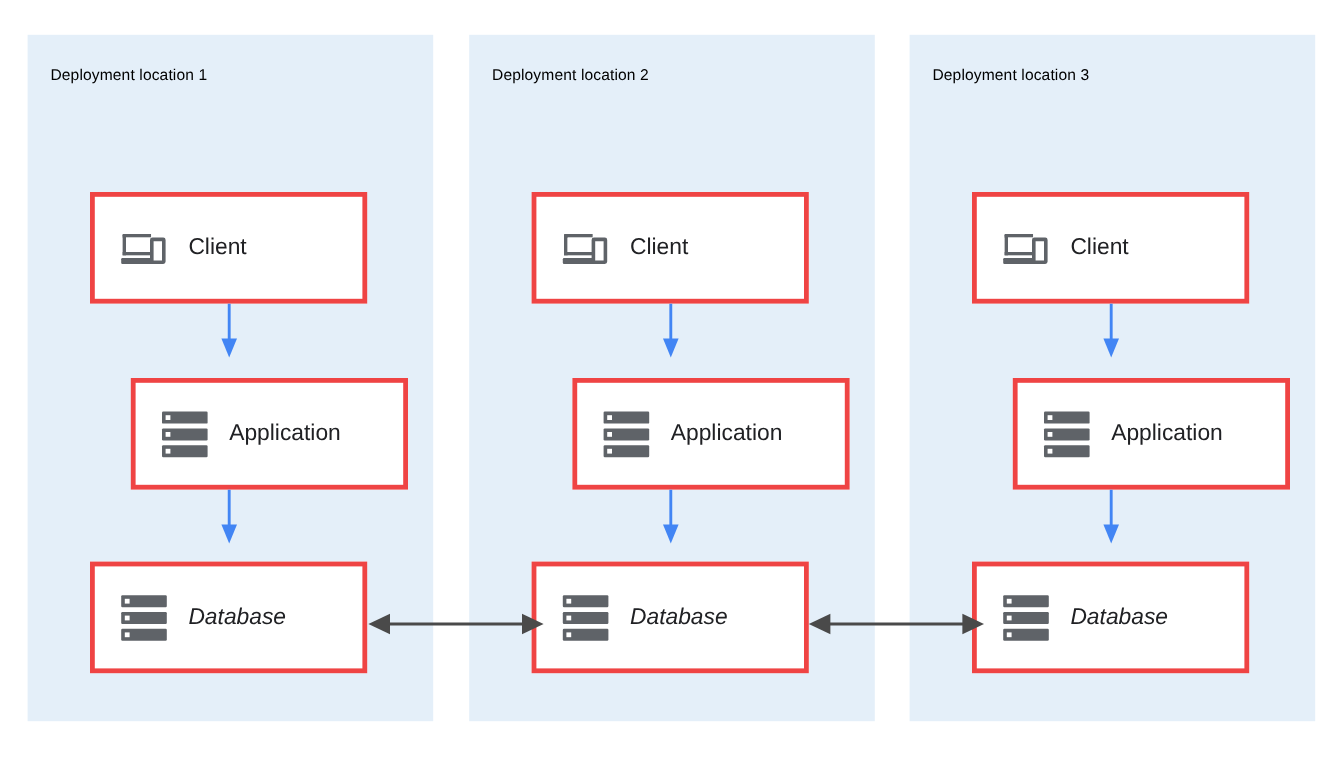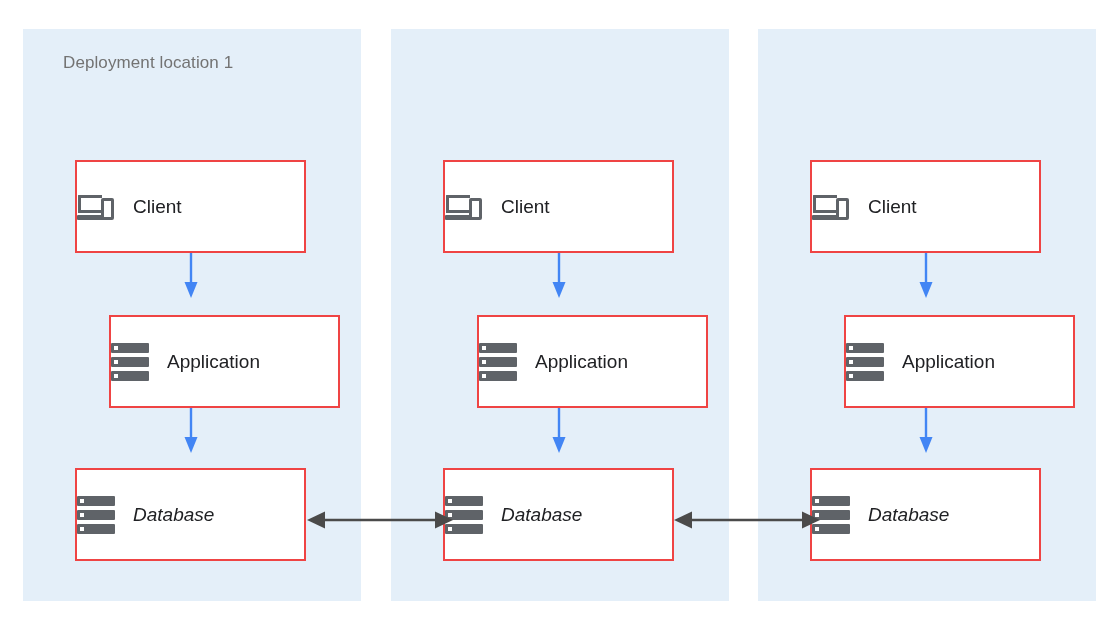--- a/index.html
+++ b/index.html
@@ -22,39 +22,40 @@
     top: 29px;
     height: 572px;
     background: #e4eff9;
   }
   #zone-1 { left: 23px;  width: 338px; }
   #zone-2 { left: 391px; width: 338px; }
   #zone-3 { left: 758px; width: 338px; }
 
   .zone-title {
     position: absolute;
-    left: 40px;
+    left: 19px;
     top: 23px;
-    font-size: 17px;
+    font-size: 13px;
     line-height: 22px;
-    color: #737373;
+    color: #000000;
     white-space: nowrap;
     letter-spacing: 0.1px;
   }
 
   .node {
     position: absolute;
     left: 52px;
     width: 231px;
     height: 93px;
     background: #ffffff;
-    border: 2px solid #ef4444;
+    border: 4px solid #ef4444;
     box-sizing: border-box;
     display: flex;
     align-items: center;
+    padding-left: 22px;
   }
   .node-client { top: 131px; }
   .node-app    { top: 286px; margin-left: 34px; }
   .node-db     { top: 439px; font-style: italic; }
 
   .node-label {
     font-size: 19px;
     color: #202124;
     margin-left: 18px;
     white-space: nowrap;
@@ -175,20 +176,21 @@
       <line x1="8" y1="0" x2="8" y2="32" stroke="#4285f4" stroke-width="2.4"></line>
       <polygon points="8,45 1.5,29 14.5,29" fill="#4285f4"></polygon>
     </svg>
     <svg class="v-arrow v-arrow-2" viewBox="0 0 16 46">
       <line x1="8" y1="0" x2="8" y2="32" stroke="#4285f4" stroke-width="2.4"></line>
       <polygon points="8,45 1.5,29 14.5,29" fill="#4285f4"></polygon>
     </svg>
   </div>
 
   <div class="zone" id="zone-2">
+    <div class="zone-title">Deployment location 2</div>
 
     <div class="node node-client">
       <div class="icon icon-client">
         <div class="laptop-screen"></div>
         <div class="laptop-base"></div>
         <div class="phone"></div>
       </div>
       <div class="node-label">Client</div>
     </div>
 
@@ -214,20 +216,21 @@
       <line x1="8" y1="0" x2="8" y2="32" stroke="#4285f4" stroke-width="2.4"></line>
       <polygon points="8,45 1.5,29 14.5,29" fill="#4285f4"></polygon>
     </svg>
     <svg class="v-arrow v-arrow-2" viewBox="0 0 16 46">
       <line x1="8" y1="0" x2="8" y2="32" stroke="#4285f4" stroke-width="2.4"></line>
       <polygon points="8,45 1.5,29 14.5,29" fill="#4285f4"></polygon>
     </svg>
   </div>
 
   <div class="zone" id="zone-3">
+    <div class="zone-title">Deployment location 3</div>
 
     <div class="node node-client">
       <div class="icon icon-client">
         <div class="laptop-screen"></div>
         <div class="laptop-base"></div>
         <div class="phone"></div>
       </div>
       <div class="node-label">Client</div>
     </div>
 

